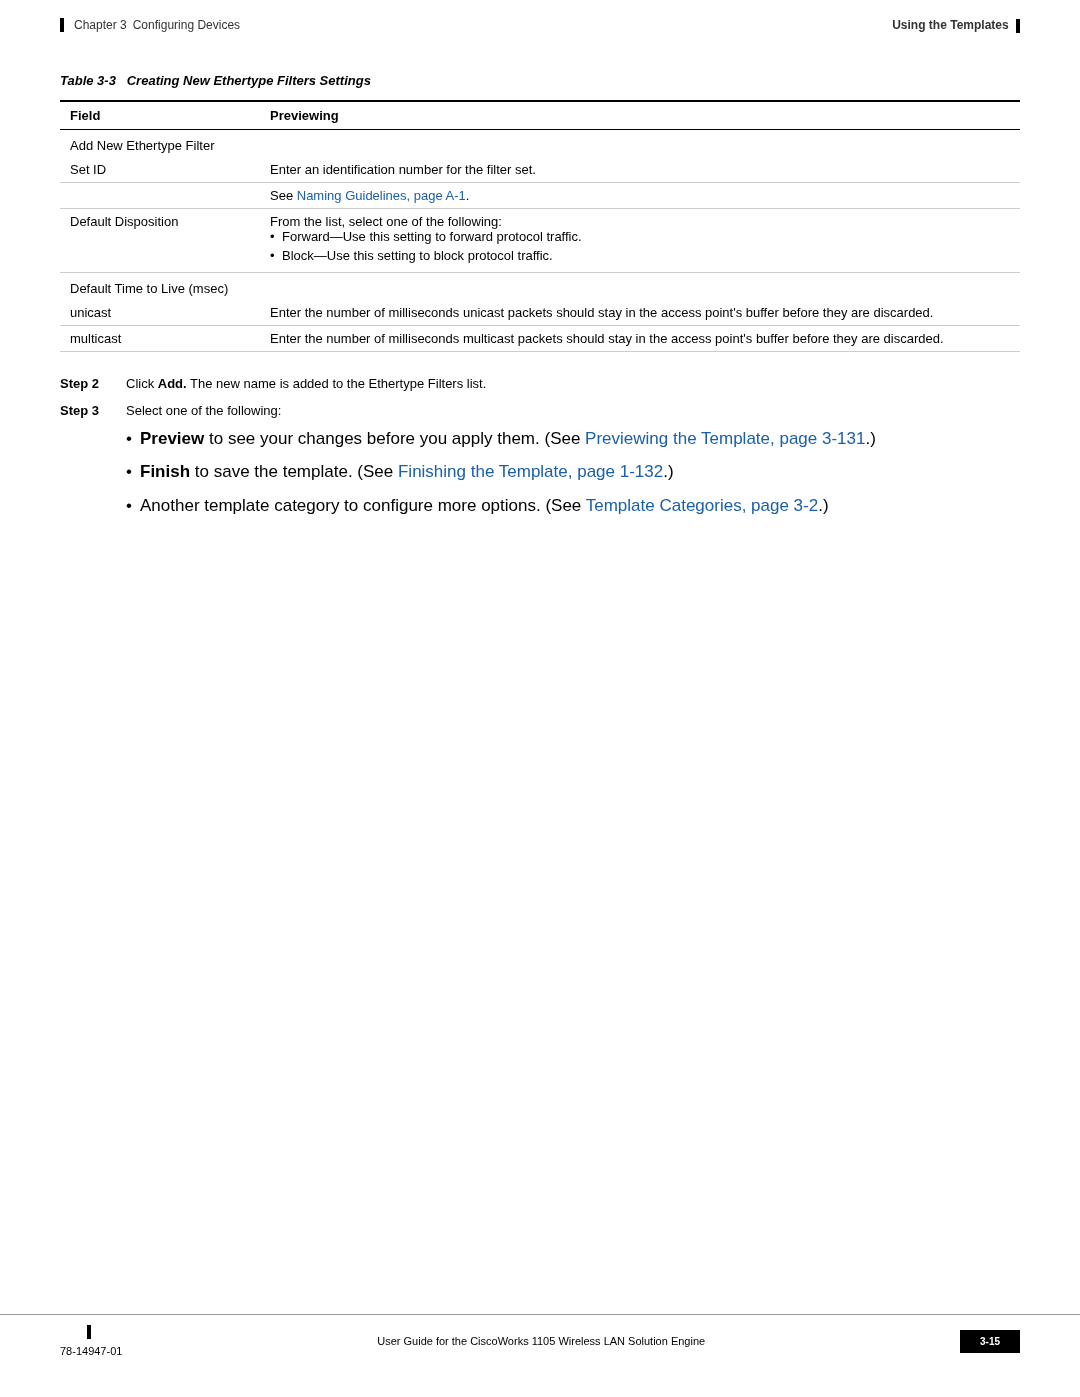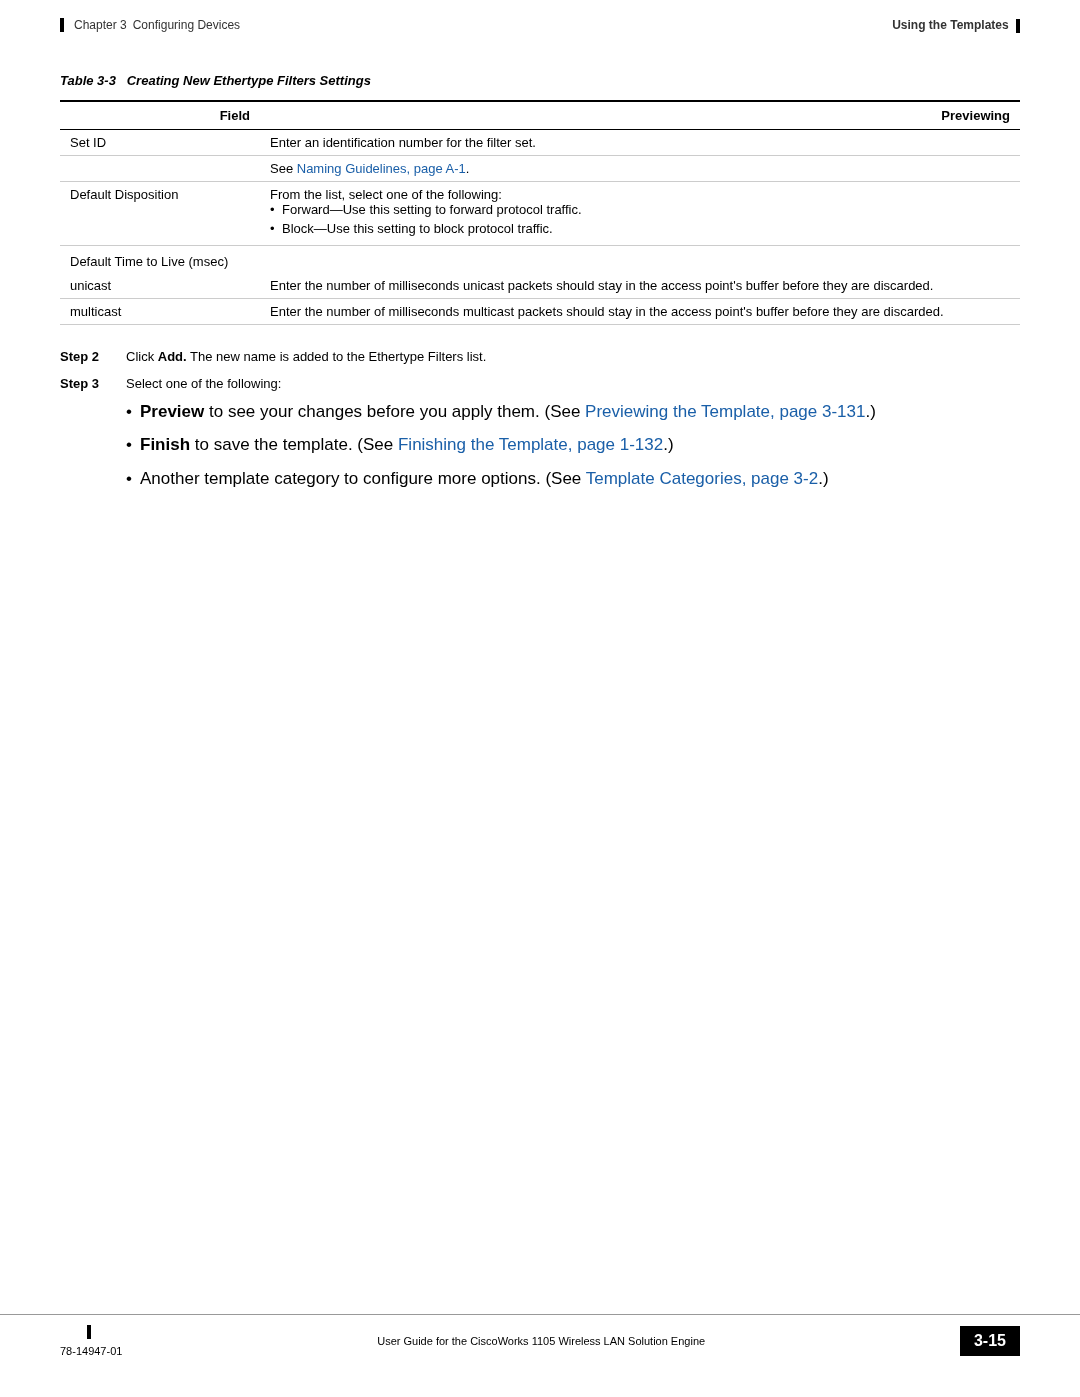--- a/index.html
+++ b/index.html
@@ -78,21 +78,21 @@
 
     
     .main-table {
       width: 100%;
       border-collapse: collapse;
       margin-bottom: 24px;
       font-size: 13px;
     }
 
     .main-table th {
-      text-align: right;
+      text-align: left;
       padding: 6px 10px;
       border-top: 2px solid #000;
       border-bottom: 1px solid #000;
       font-weight: bold;
       font-size: 13px;
     }
 
     .main-table td {
       padding: 5px 10px;
       vertical-align: top;
@@ -219,21 +219,21 @@
 
     .footer-center {
       font-size: 11px;
       text-align: center;
       flex: 1;
     }
 
     .footer-right {
       background: #000;
       color: #fff;
-      font-size: 16px;
+      font-size: 10px;
       font-weight: bold;
       padding: 6px 14px;
       min-width: 60px;
       text-align: center;
     }
   </style>
 </head>
 <body>
 
 <div class="page">
@@ -260,20 +260,23 @@
 
     <table class="main-table">
       <thead>
         <tr>
           <th class="col-field">Field</th>
           <th class="col-desc">Previewing</th>
         </tr>
       </thead>
       <tbody>
 
+        <tr class="section-header">
+          <td colspan="2">Add New Ethertype Filter</td>
+        </tr>
 
         <tr>
           <td class="col-field">Set ID</td>
           <td class="col-desc">Enter an identification number for the filter set.</td>
         </tr>
 
         <tr>
           <td class="col-field"></td>
           <td class="col-desc">See <a href="#">Naming Guidelines, page A-1</a>.</td>
         </tr>

